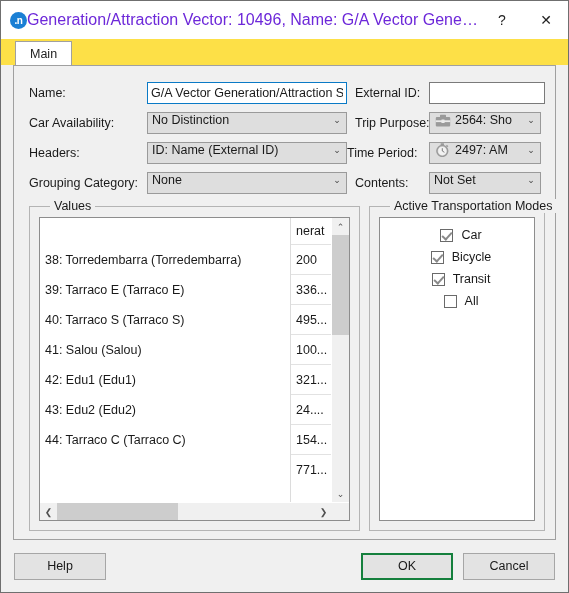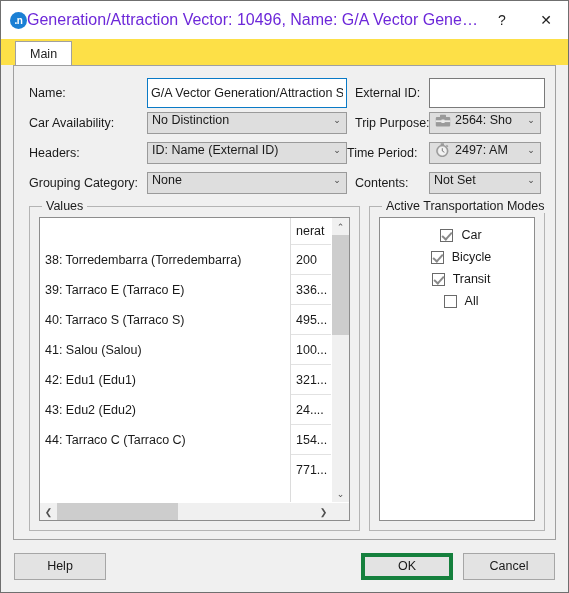--- a/index.html
+++ b/index.html
@@ -123,21 +123,21 @@
     padding-left: 5px;
   }
   .lbl {
     font-size: 12.5px;
     color: #1a1a1a;
     white-space: nowrap;
   }
 
   input.textbox {
     box-sizing: border-box;
-    height: 30px;
+    height: 22px;
     width: 100%;
     border: 1px solid #7a7a7a;
     background: #ffffff;
     font-family: "Liberation Sans", sans-serif;
     font-size: 12.5px;
     color: #1a1a1a;
     padding: 1px 3px;
     outline: none;
   }
   input.textbox.focused { border: 1px solid #0a7ac6; }
@@ -197,21 +197,21 @@
     position: relative;
     box-sizing: border-box;
     padding: 10px 9px 9px 9px;
     display: flex;
     flex-direction: column;
     min-height: 0;
   }
   .groupbox > .gb-title {
     position: absolute;
     top: -8px;
-    left: 12px;
+    left: 20px;
     background: #f0f0f0;
     padding: 0 4px;
     font-size: 12.5px;
     color: #1a1a1a;
     white-space: nowrap;
   }
   .gb-values { flex: 1 1 auto; margin-right: 9px; }
   .gb-modes  { flex: 0 0 176px; }
 
   
@@ -384,21 +384,21 @@
     background: #e3e3e3;
     font-family: "Liberation Sans", sans-serif;
     font-size: 12.5px;
     color: #1a1a1a;
     display: flex;
     align-items: center;
     justify-content: center;
     cursor: default;
   }
   .btn.default {
-    border: 4px solid #15803d;
+    border: 2px solid #15803d;
   }
   .spacer { flex: 1 1 auto; }
   .btn + .btn { margin-left: 10px; }
 </style>
 </head>
 <body>
 
 <div class="dialog">
 
   <div class="titlebar">

